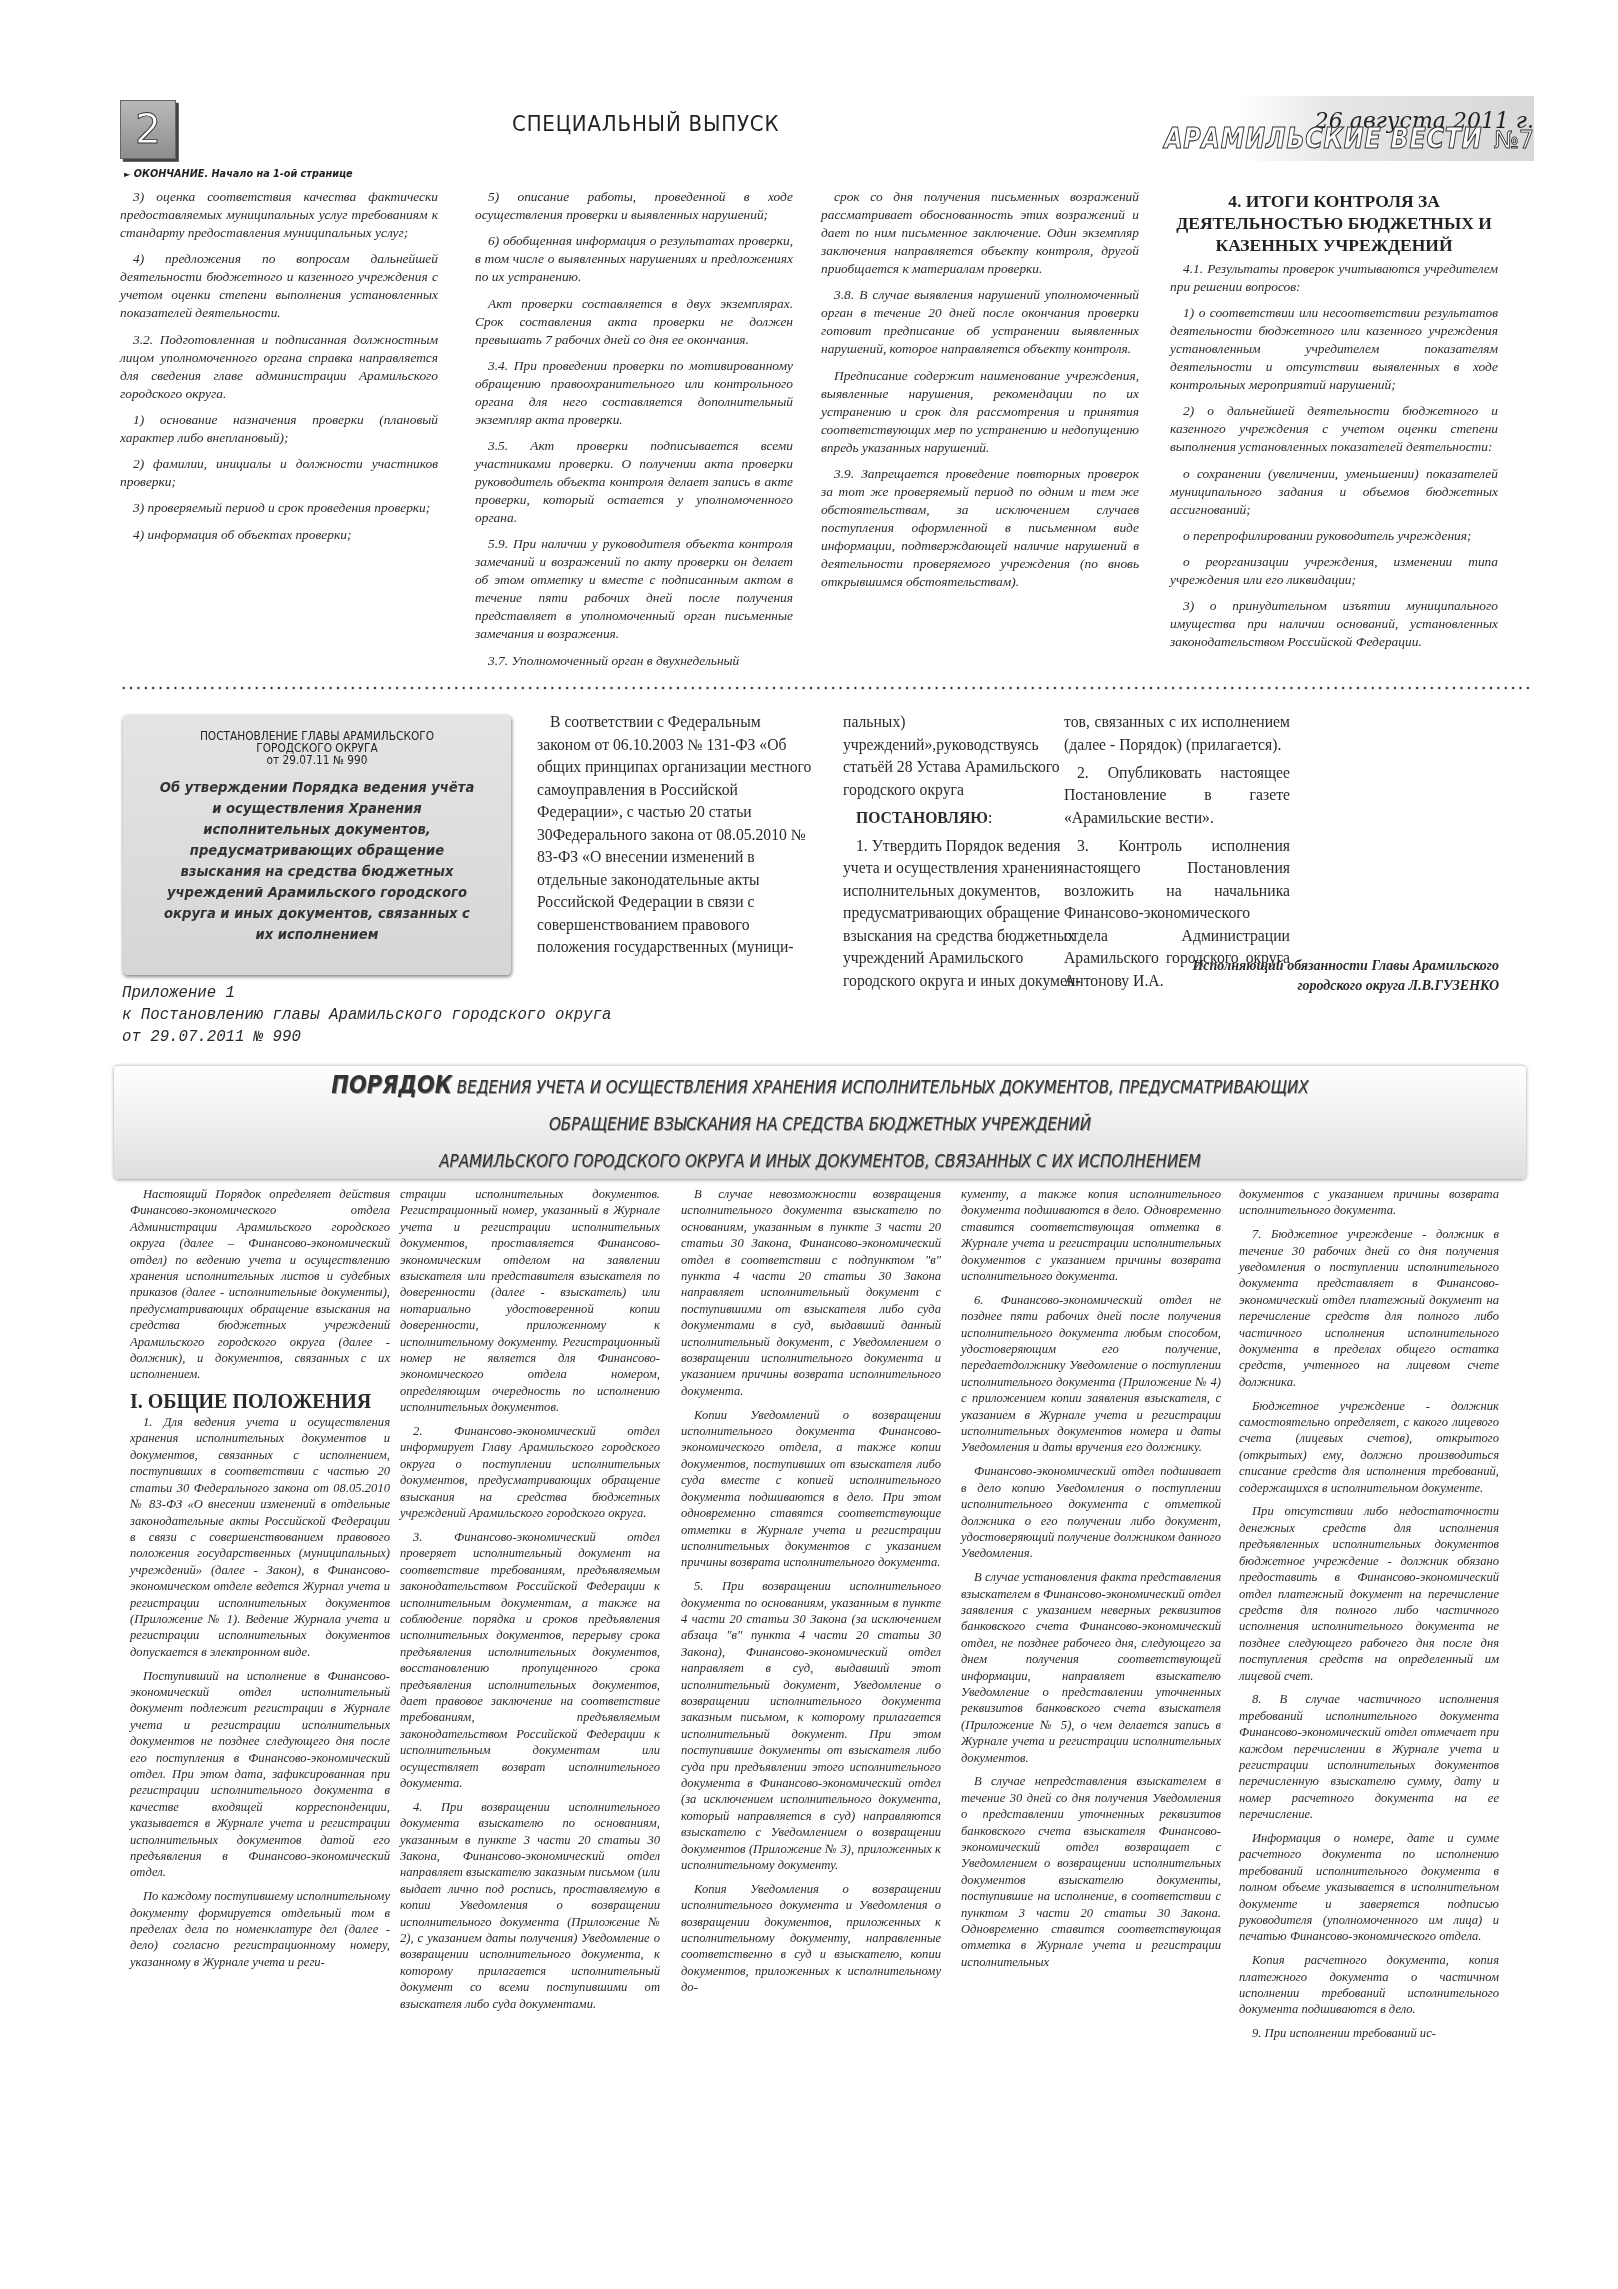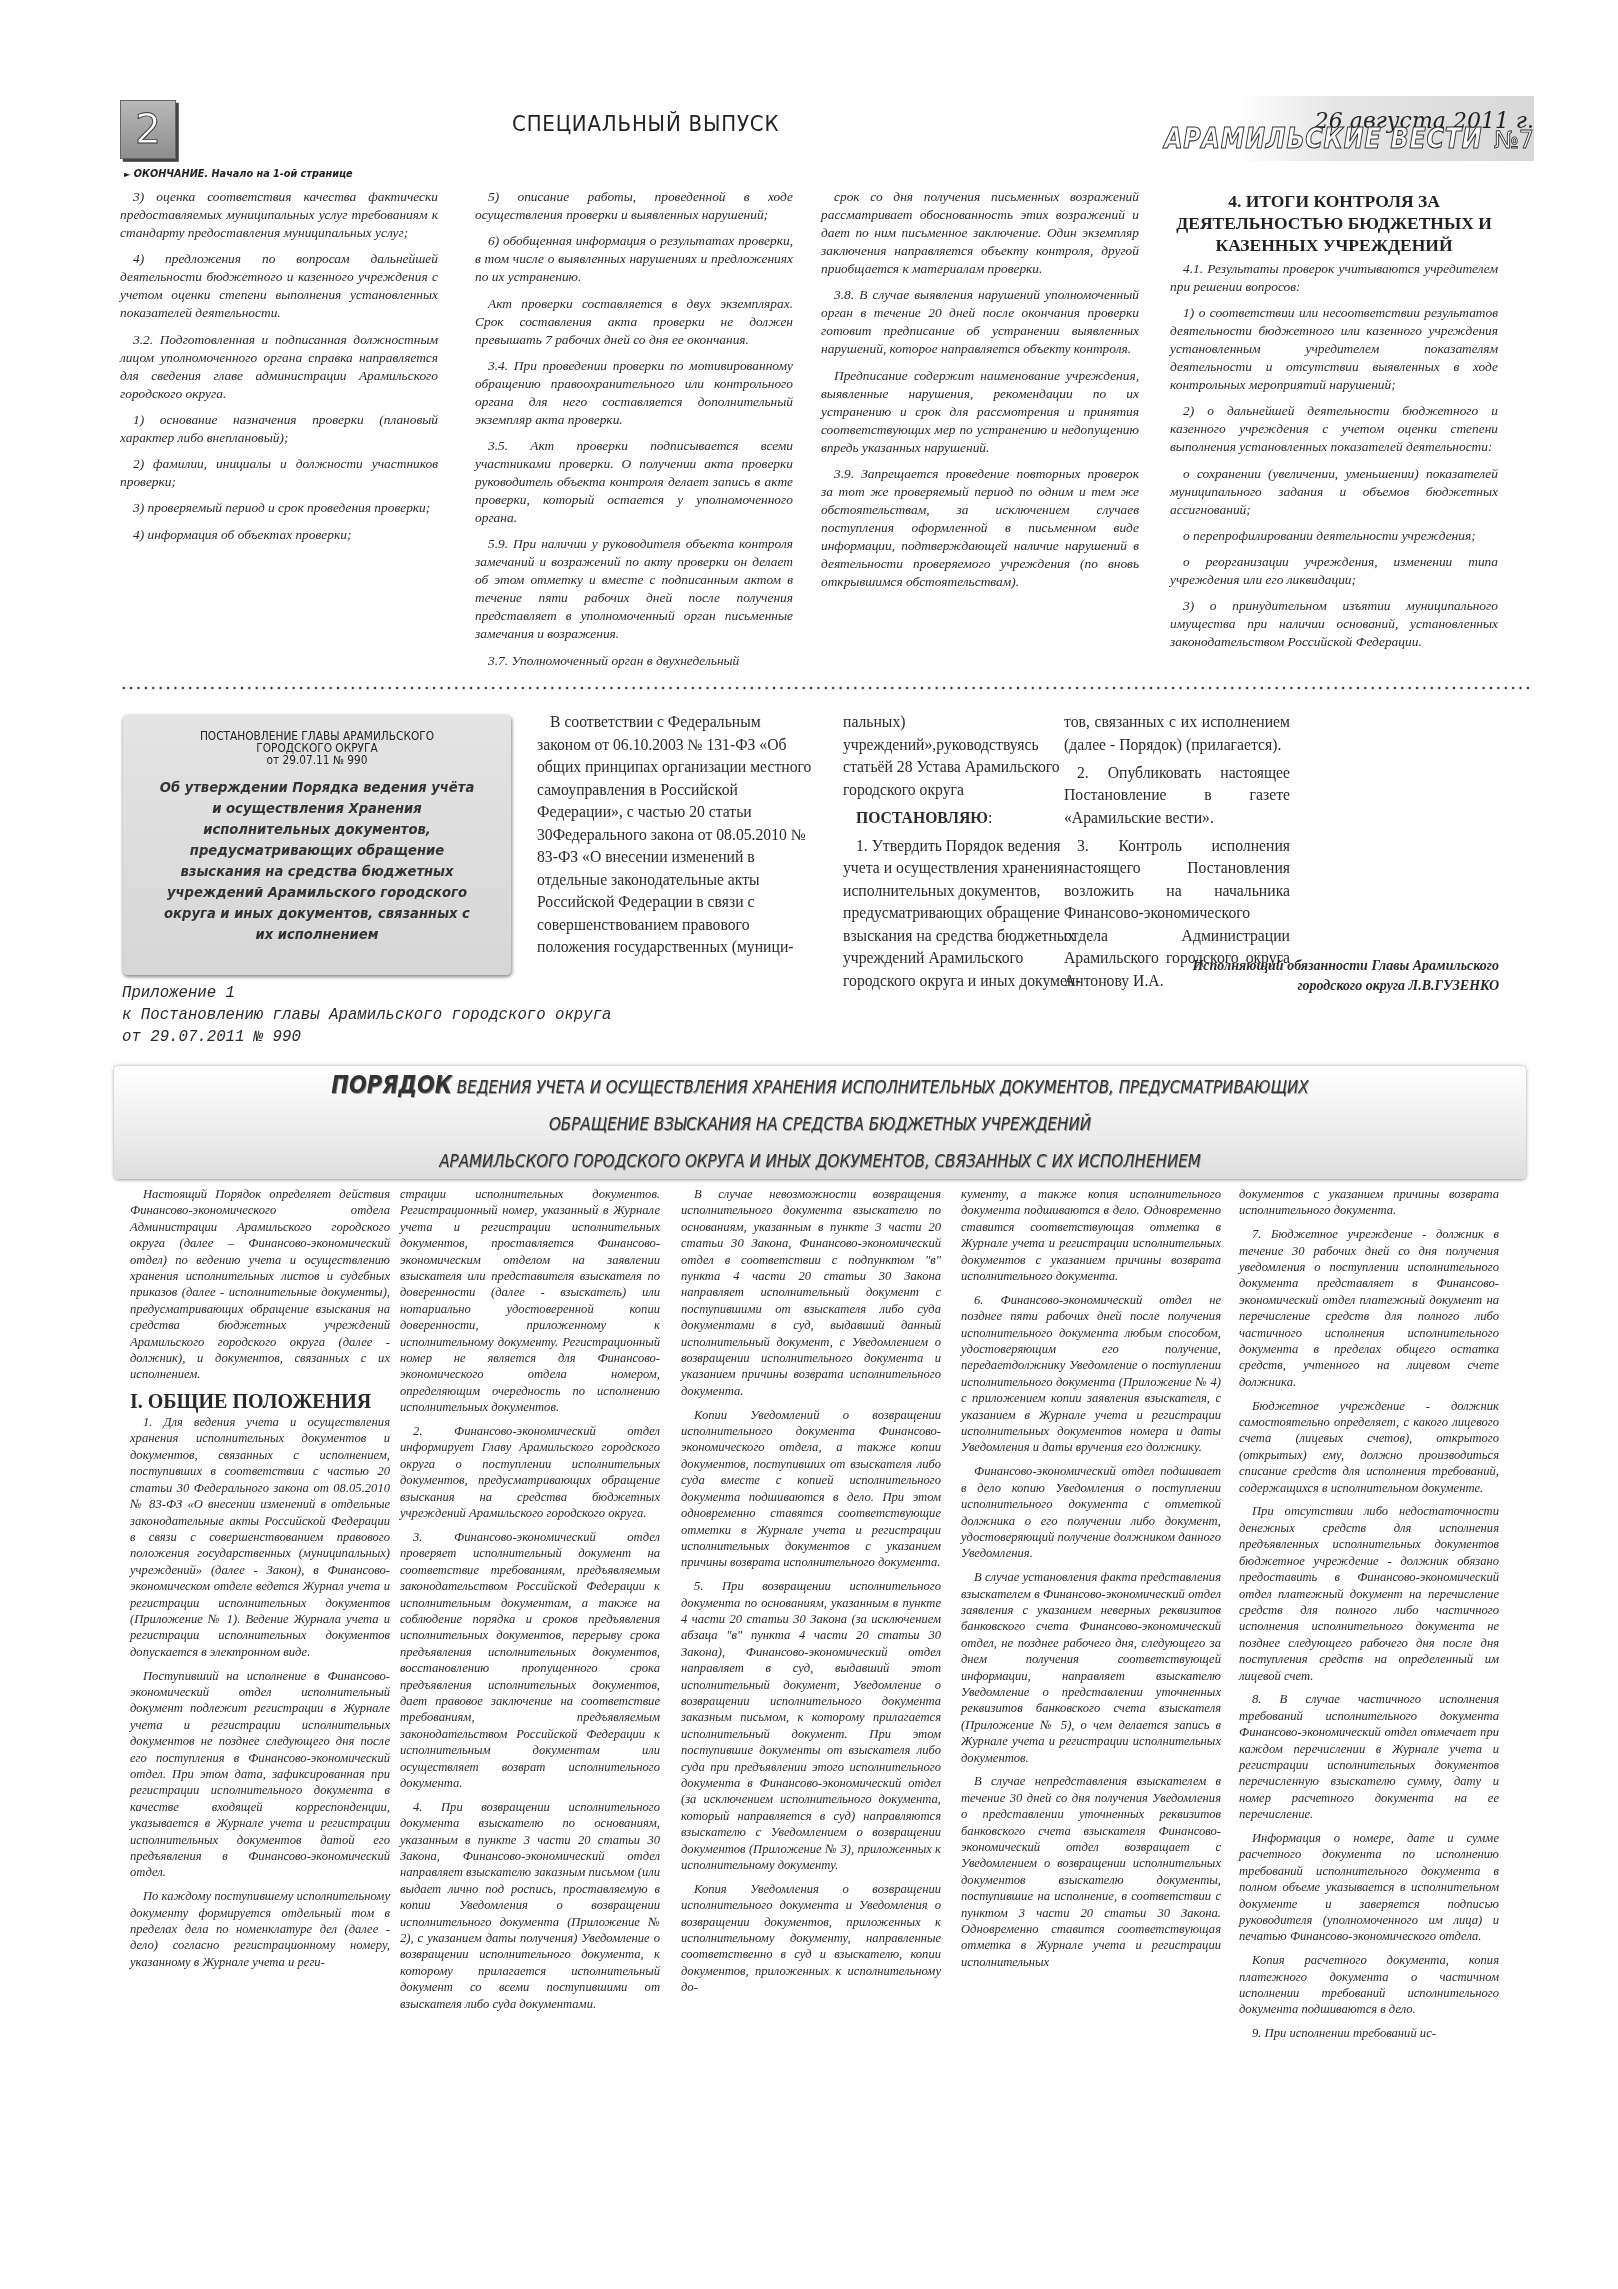--- a/index.html
+++ b/index.html
@@ -77,21 +77,21 @@
   <p>3.8. В случае выявления нарушений уполномоченный орган в течение 20 дней после окончания проверки готовит предписание об устранении выявленных нарушений, которое направляется объекту контроля.</p>
   <p>Предписание содержит наименование учреждения, выявленные нарушения, рекомендации по их устранению и срок для рассмотрения и принятия соответствующих мер по устранению и недопущению впредь указанных нарушений.</p>
   <p>3.9. Запрещается проведение повторных проверок за тот же проверяемый период по одним и тем же обстоятельствам, за исключением случаев поступления оформленной в письменном виде информации, подтверждающей наличие нарушений в деятельности проверяемого учреждения (по вновь открывшимся обстоятельствам).</p>
 </div>
 <div class="abs col top-col" style="left:1170px;top:190px;width:328px;">
   <div class="h4">4. ИТОГИ КОНТРОЛЯ ЗА ДЕЯТЕЛЬНОСТЬЮ БЮДЖЕТНЫХ И КАЗЕННЫХ УЧРЕЖДЕНИЙ</div>
   <p>4.1. Результаты проверок учитываются учредителем при решении вопросов:</p>
   <p>1) о соответствии или несоответствии результатов деятельности бюджетного или казенного учреждения установленным учредителем показателям деятельности и отсутствии выявленных в ходе контрольных мероприятий нарушений;</p>
   <p>2) о дальнейшей деятельности бюджетного и казенного учреждения с учетом оценки степени выполнения установленных показателей деятельности:</p>
   <p>о сохранении (увеличении, уменьшении) показателей муниципального задания и объемов бюджетных ассигнований;</p>
-  <p>о перепрофилировании деятельности учреждения;</p>
+  <p>о перепрофилировании руководитель учреждения;</p>
   <p>о реорганизации учреждения, изменении типа учреждения или его ликвидации;</p>
   <p>3) о принудительном изъятии муниципального имущества при наличии оснований, установленных законодательством Российской Федерации.</p>
 </div>
 
 <div class="abs dots"></div>
 
 <div class="abs decree">
   <div class="decree-head">
     <div>ПОСТАНОВЛЕНИЕ ГЛАВЫ АРАМИЛЬСКОГО</div>
     <div>ГОРОДСКОГО ОКРУГА</div>

